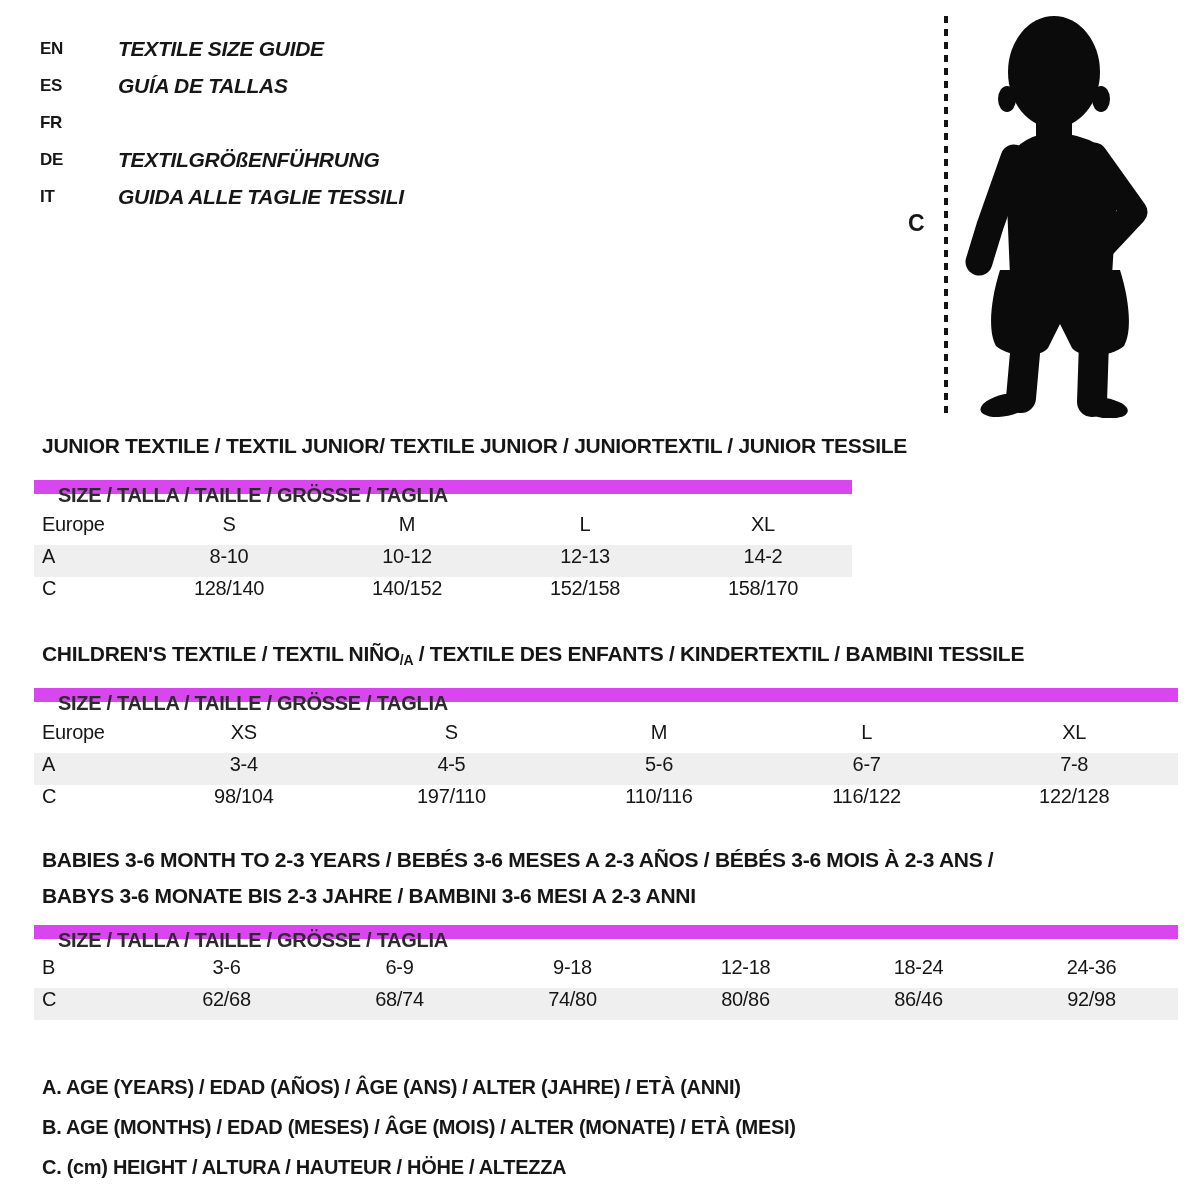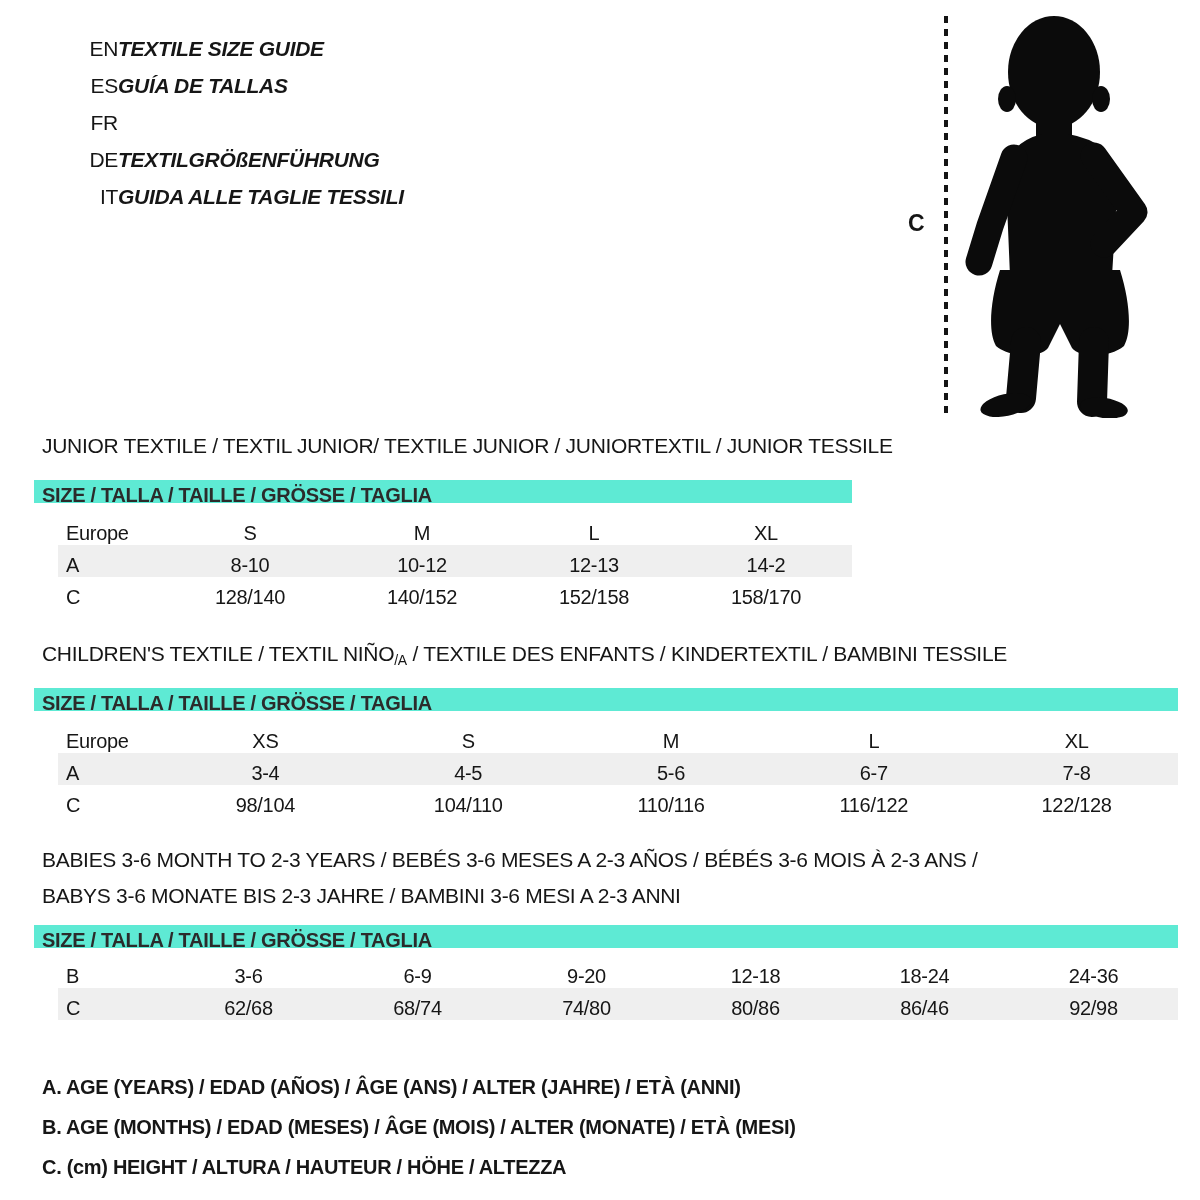--- a/index.html
+++ b/index.html
@@ -10,54 +10,54 @@
     color: #161616;
     position: relative;
     overflow: hidden;
   }
   .abs { position: absolute; }
 
   
   .lang-list { left: 40px; top: 30px; display: flex; flex-direction: column; }
   .lang-row { display: flex; height: 37px; align-items: center; }
   .lang-code {
-    width: 78px; font-weight: normal; font-size: 21px;
-    font-stretch: condensed; letter-spacing: -0.3px; text-align: right;
+    width: 78px; font-weight: bold; font-size: 17px;
+    font-stretch: condensed; letter-spacing: -0.3px;
   }
   .lang-title {
     font-weight: bold; font-size: 21px;
     font-stretch: condensed; letter-spacing: -0.3px; font-style: italic;
   }
 
   
   .measure-line {
     left: 944px; top: 16px; width: 4px; height: 402px;
     background: repeating-linear-gradient(to bottom, #141414 0 7px, transparent 7px 13px);
   }
   .measure-label {
     left: 908px; top: 210px; font-weight: bold; font-size: 23px;
     font-stretch: condensed;
   }
   .figure-svg { left: 962px; top: 14px; }
 
   
   .section-heading {
-    font-weight: normal; font-size: 21px; letter-spacing: -0.3px;
+    font-weight: bold; font-size: 21px; letter-spacing: -0.3px;
     font-stretch: condensed; white-space: nowrap;
   }
   .heading-sub { font-size: 14px; vertical-align: -4px; }
 
   
   .size-bar {
-    background: #5eead4; height: 23px; line-height: 31px;
-    padding-left: 8px; box-sizing: border-box;
+    background: #d946ef; height: 14px; line-height: 31px;
+    padding-left: 24px; box-sizing: border-box;
     font-weight: bold; font-size: 20px; color: #2b2b2b;
     letter-spacing: -0.3px; font-stretch: condensed; white-space: nowrap;
   }
-  .t-row { display: flex; height: 32px; align-items: flex-end; margin-left: 24px; }
+  .t-row { display: flex; height: 32px; align-items: flex-start; }
   .t-row.stripe { background: #efefef; }
   .t-label {
     width: 106px; padding-left: 8px; box-sizing: border-box;
     font-size: 20px; font-stretch: condensed; letter-spacing: -0.3px;
   }
   .t-cell {
     flex: 1; text-align: center; font-size: 20px;
     font-stretch: condensed; letter-spacing: -0.3px;
   }
 
@@ -176,38 +176,38 @@
     <span class="t-label">A</span>
     <span class="t-cell">3-4</span>
     <span class="t-cell">4-5</span>
     <span class="t-cell">5-6</span>
     <span class="t-cell">6-7</span>
     <span class="t-cell">7-8</span>
   </div>
   <div class="t-row">
     <span class="t-label">C</span>
     <span class="t-cell">98/104</span>
-    <span class="t-cell">104/110</span>
+    <span class="t-cell">197/110</span>
     <span class="t-cell">110/116</span>
     <span class="t-cell">116/122</span>
     <span class="t-cell">122/128</span>
   </div>
 </div>
 
 <div class="abs section-heading" style="left:42px; top:848px;">BABIES 3-6 MONTH TO 2-3 YEARS / BEBÉS 3-6 MESES A 2-3 AÑOS / BÉBÉS 3-6 MOIS À 2-3 ANS /</div>
 <div class="abs section-heading" style="left:42px; top:884px;text-align:center;">BABYS 3-6 MONATE BIS 2-3 JAHRE / BAMBINI 3-6 MESI A 2-3 ANNI</div>
 
 <div class="abs size-bar" style="left:34px; top:925px; width:1144px;">SIZE / TALLA / TAILLE / GRÖSSE / TAGLIA</div>
 
 <div class="abs" style="left:34px; top:956px; width:1144px;">
   <div class="t-row">
     <span class="t-label">B</span>
     <span class="t-cell">3-6</span>
     <span class="t-cell">6-9</span>
-    <span class="t-cell">9-20</span>
+    <span class="t-cell">9-18</span>
     <span class="t-cell">12-18</span>
     <span class="t-cell">18-24</span>
     <span class="t-cell">24-36</span>
   </div>
   <div class="t-row stripe">
     <span class="t-label">C</span>
     <span class="t-cell">62/68</span>
     <span class="t-cell">68/74</span>
     <span class="t-cell">74/80</span>
     <span class="t-cell">80/86</span>

